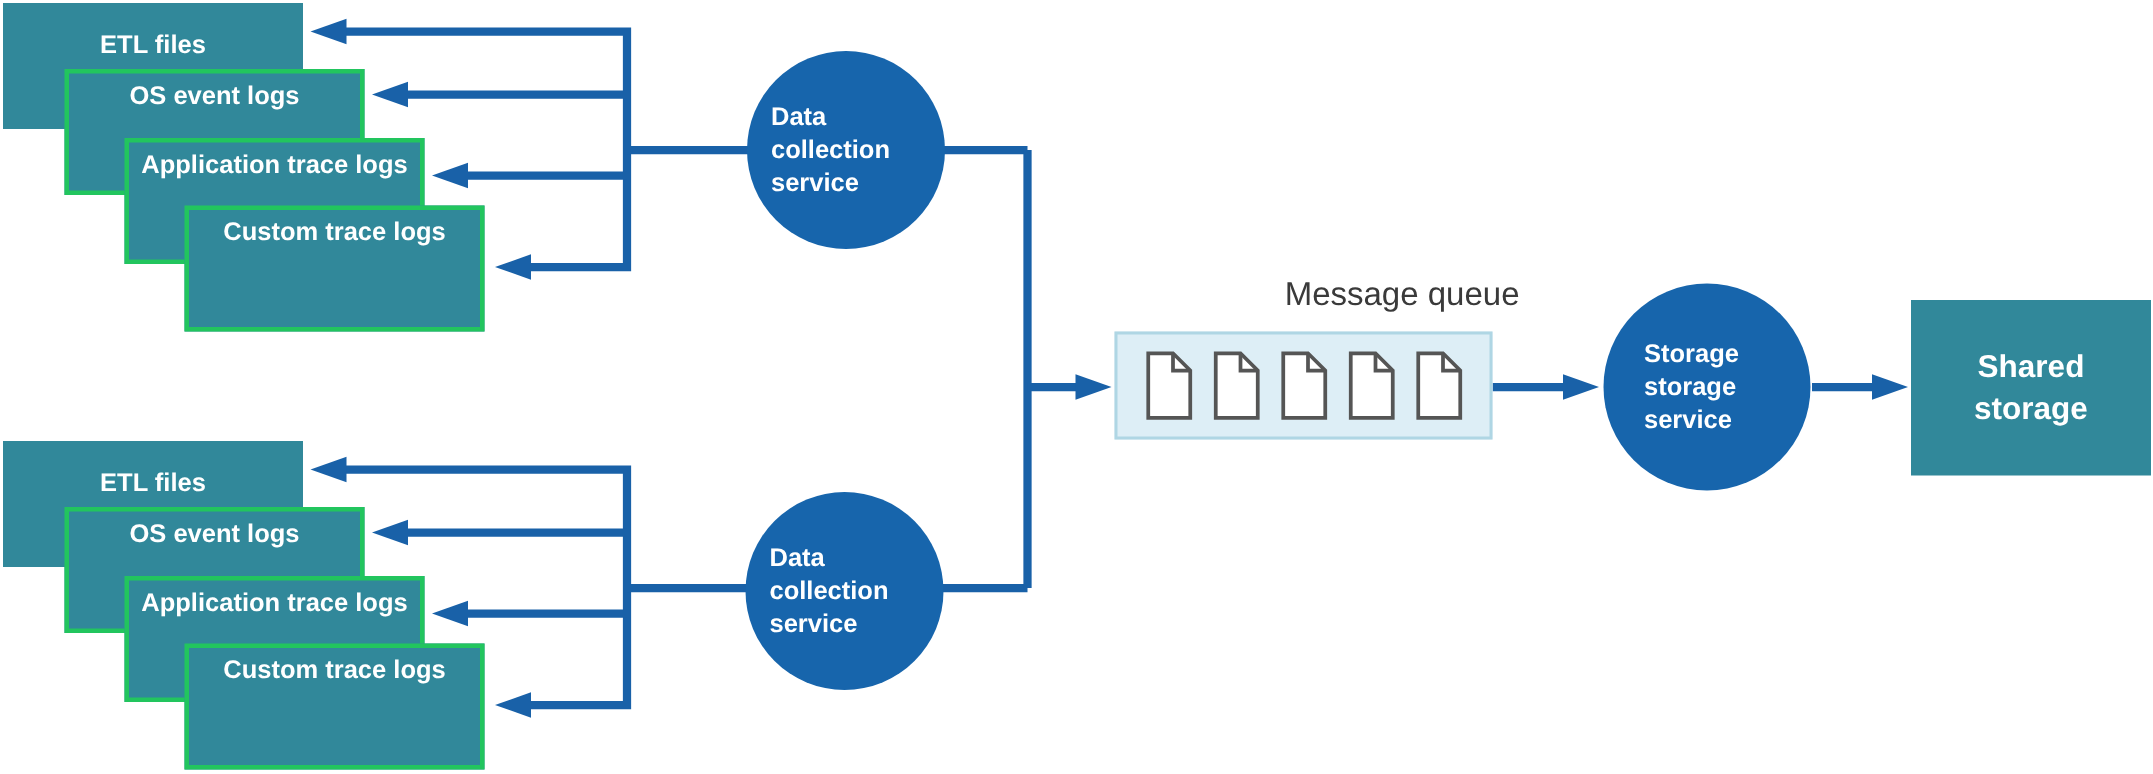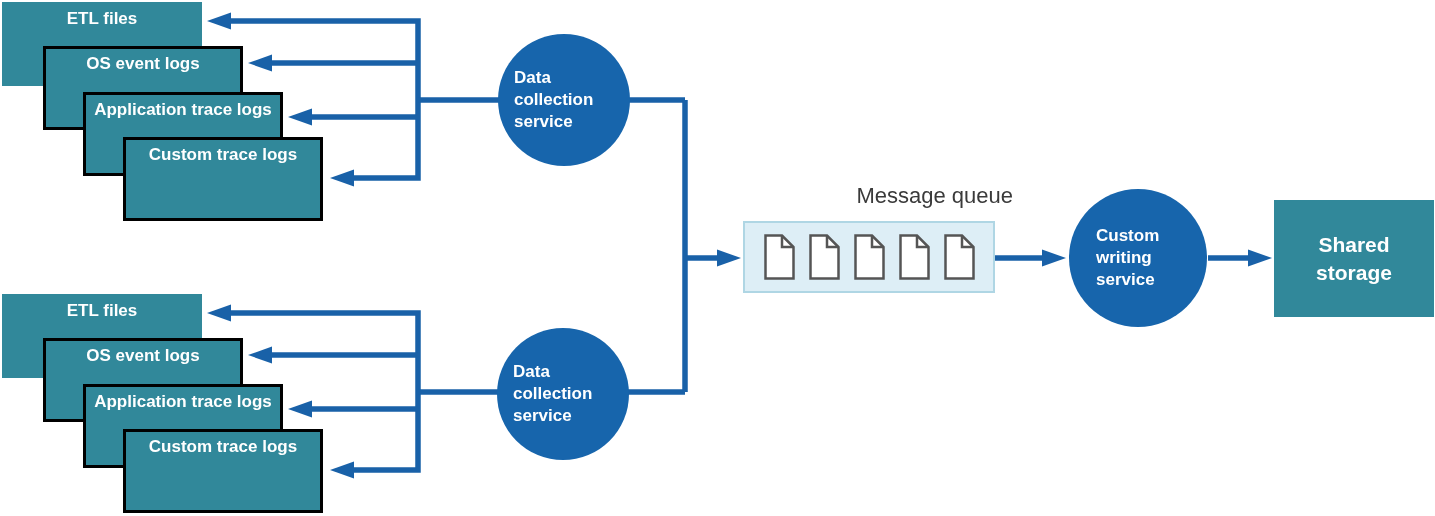--- a/index.html
+++ b/index.html
@@ -12,23 +12,23 @@
     --title-gray:#3A3A3A;
   }
   *{margin:0;padding:0;box-sizing:border-box;}
   body{background:#fff;font-family:"Liberation Sans",sans-serif;}
   .canvas{position:relative;width:1435px;height:516px;background:#fff;overflow:hidden;}
   .connector-layer{position:absolute;left:0;top:0;z-index:1;pointer-events:none;}
   .node{position:absolute;z-index:2;}
   .src-box{
     width:200px;height:84px;background:var(--teal,#31889A);
     color:#fff;font-size:17px;font-weight:bold;text-align:center;
-    padding-top:7px;
+    padding-top:18px;
   }
-  .src-box.over{border:3px solid #000000;padding-top:5px;text-align:center;}
+  .src-box.over{border:3px solid #22c55e;padding-top:5px;text-align:center;}
   .circle{
     border-radius:50%;background:var(--circle-blue,#1765AC);
     color:#fff;font-weight:bold;font-size:17px;line-height:22px;text-align:left;
     display:flex;align-items:center;justify-content:center;
   }
   .circle .txt{width:100px;}
   .circle.small .txt{width:84px;}
   .queue-title{
     position:absolute;z-index:2;width:252px;text-align:center;
     color:var(--title-gray,#3A3A3A);font-size:22px;font-weight:normal;
@@ -119,20 +119,20 @@
       <path d="M2.5,2.5 H19 L30.5,14 V45.5 H2.5 Z" fill="#ffffff" style="stroke:var(--doc-stroke,#555555)" stroke-width="2.5"></path>
       <path d="M19,2.5 V14 H30.5" fill="none" style="stroke:var(--doc-stroke,#555555)" stroke-width="2.5"></path>
     </svg>
     <svg class="doc" width="33" height="48" viewBox="0 0 33 48">
       <path d="M2.5,2.5 H19 L30.5,14 V45.5 H2.5 Z" fill="#ffffff" style="stroke:var(--doc-stroke,#555555)" stroke-width="2.5"></path>
       <path d="M19,2.5 V14 H30.5" fill="none" style="stroke:var(--doc-stroke,#555555)" stroke-width="2.5"></path>
     </svg>
   </div>
 
   <div class="node circle small" style="left:1069px;top:189px;width:138px;height:138px;">
-    <div class="txt">Custom writing service</div>
+    <div class="txt">Storage storage service</div>
   </div>
 
   <div class="node storage-box" style="left:1274px;top:200px;width:160px;height:117px;">
     <div class="txt">Shared storage</div>
   </div>
 
 </div>
 
 </body></html>

